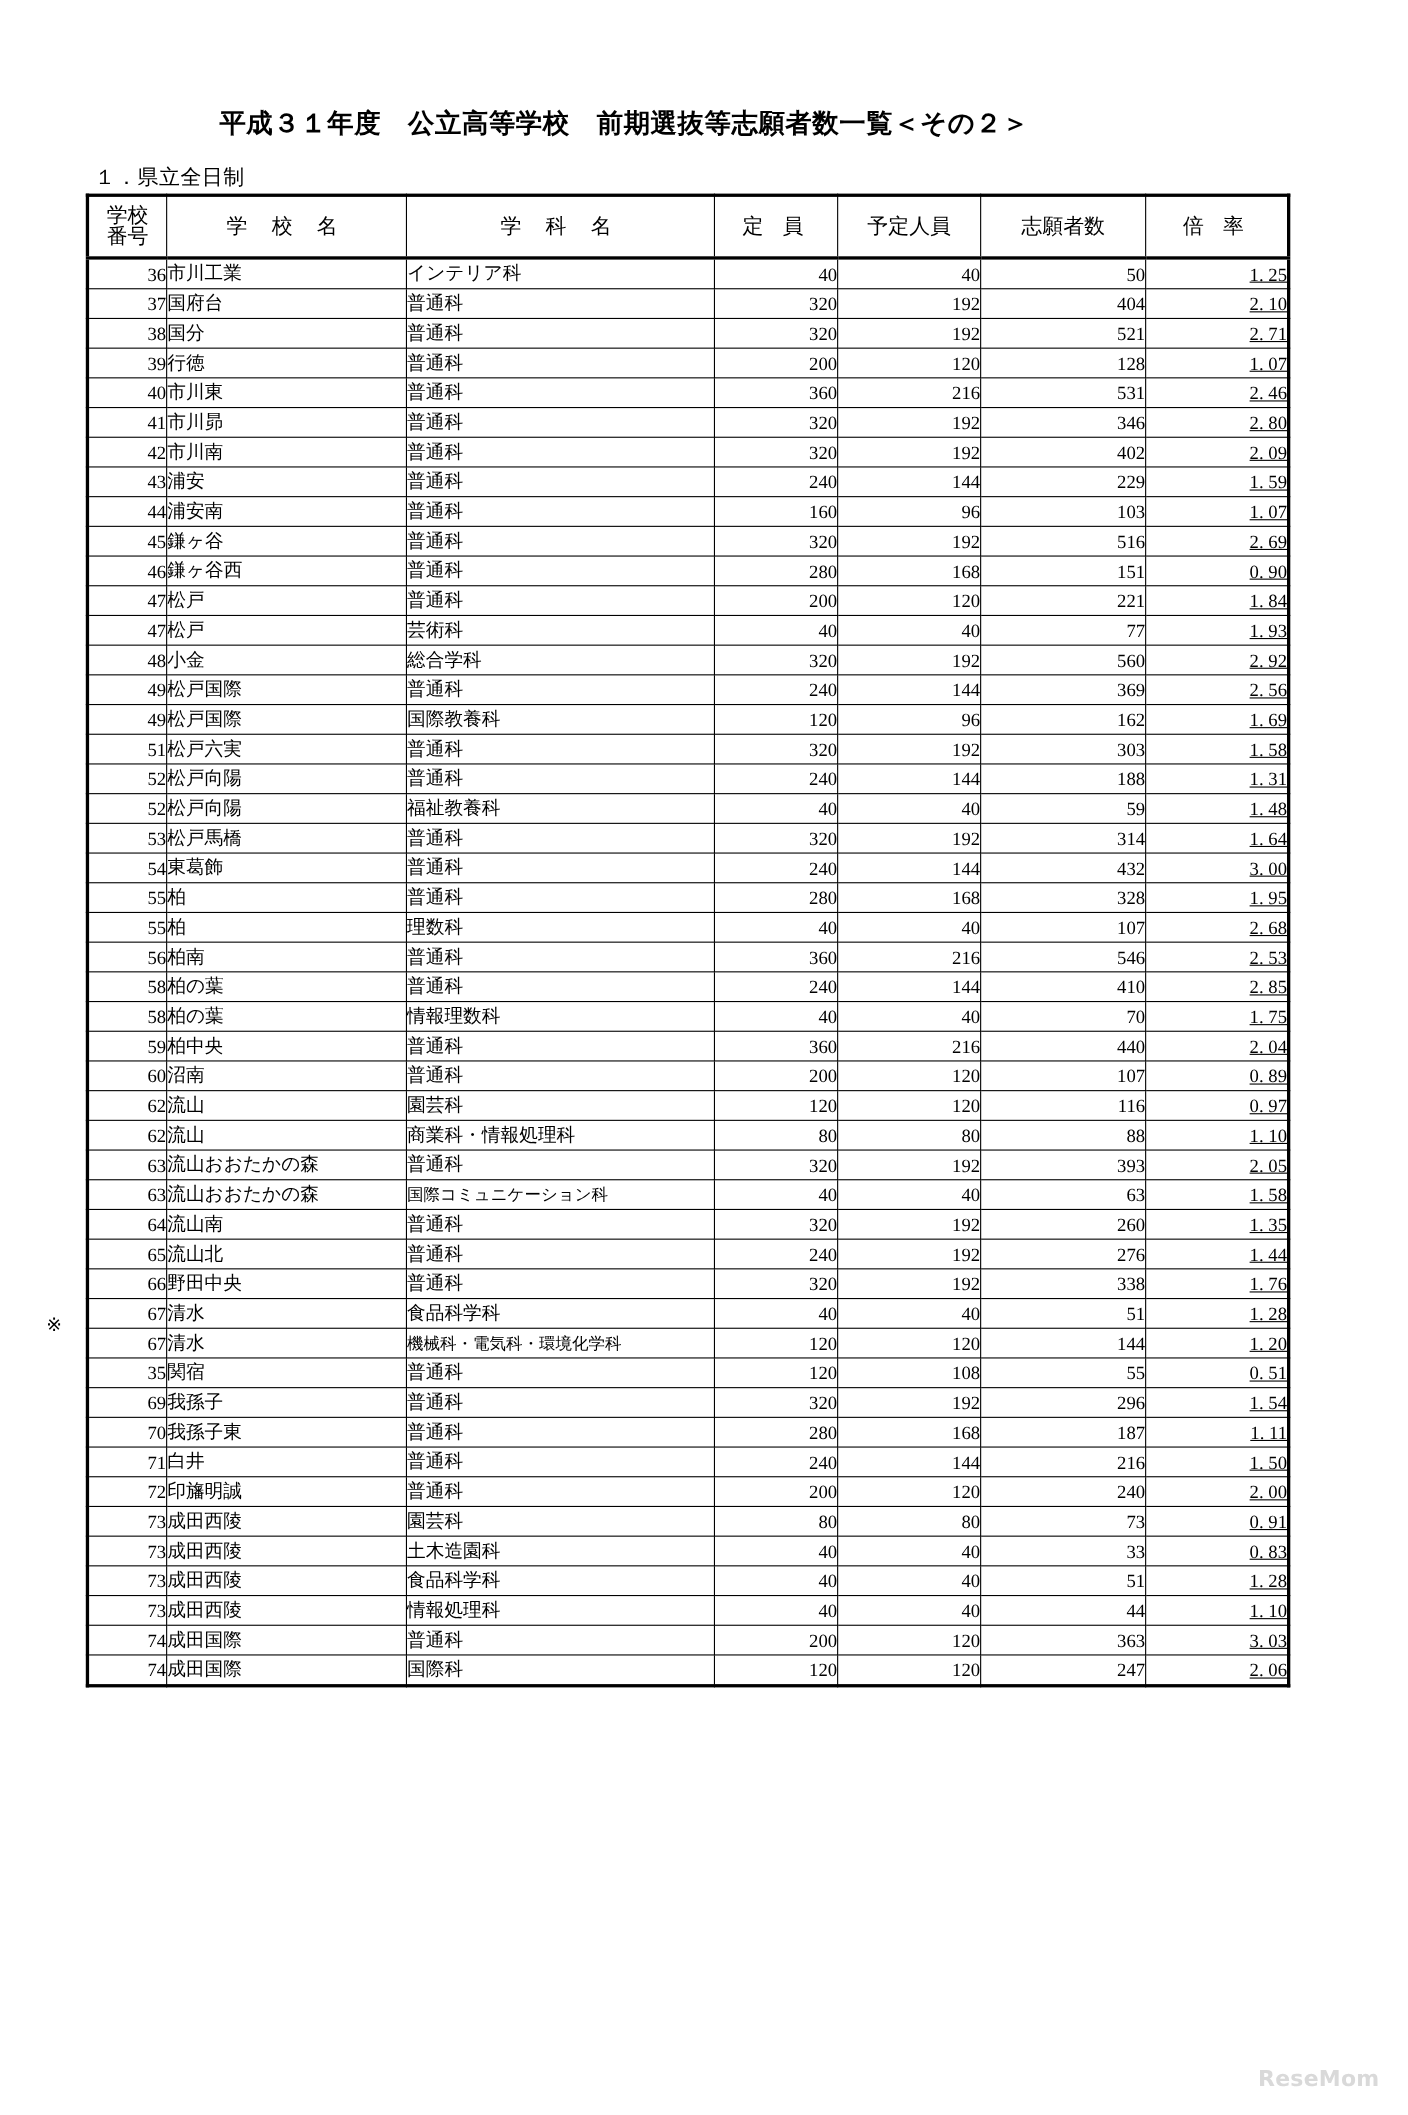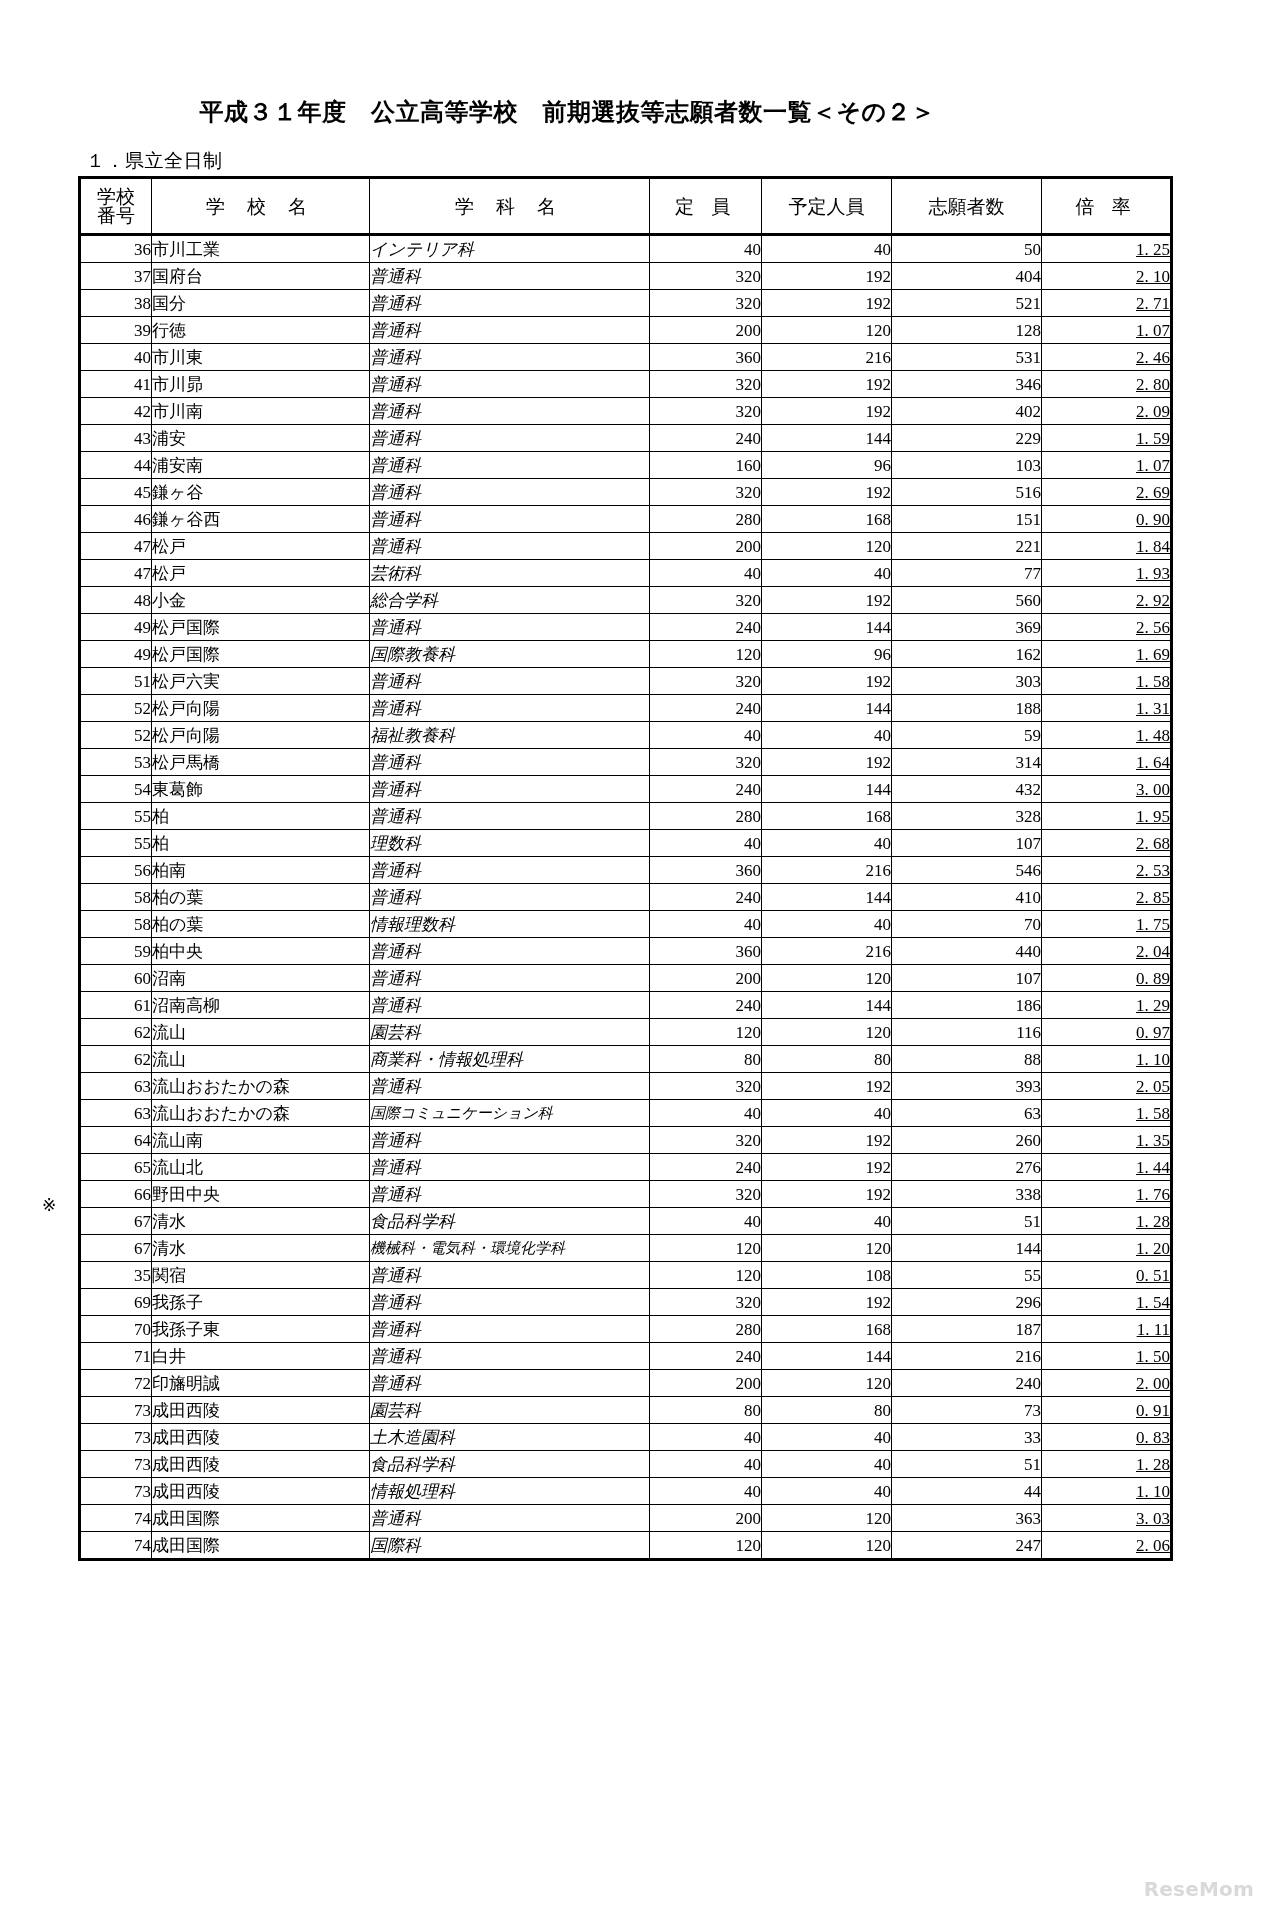--- a/index.html
+++ b/index.html
@@ -132,21 +132,20 @@
   }
   td.ratio {
     text-align: right;
     padding-right: 12px;
     font-family: "Liberation Serif", "DejaVu Serif", serif;
     font-size: 19px;
     text-decoration: underline;
   }
   td.dept {
     font-size: 17px;
-    font-style: italic;
   }
   td.dept.small {
     font-size: 15px;
   }
 
   
   td.no, th.no { border-right: 2px solid #000; }
   td.dept, th.dept { border-right: 2px solid #000; }
   td.school, th.school { border-right: 2px solid #000; }
   td.cap, th.cap { border-right: 1px solid #000; }
@@ -449,29 +448,20 @@
           <tr>
             <td class="num no">60</td>
             <td class="txt school">沼南</td>
             <td class="txt dept">普通科</td>
             <td class="num cap">200</td>
             <td class="num plan">120</td>
             <td class="num appl">107</td>
             <td class="ratio">0. 89</td>
           </tr>
           <tr>
-            <td class="num no">61</td>
-            <td class="txt school">沼南高柳</td>
-            <td class="txt dept">普通科</td>
-            <td class="num cap">240</td>
-            <td class="num plan">144</td>
-            <td class="num appl">186</td>
-            <td class="ratio">1. 29</td>
-          </tr>
-          <tr>
             <td class="num no">62</td>
             <td class="txt school">流山</td>
             <td class="txt dept">園芸科</td>
             <td class="num cap">120</td>
             <td class="num plan">120</td>
             <td class="num appl">116</td>
             <td class="ratio">0. 97</td>
           </tr>
           <tr>
             <td class="num no">62</td>

